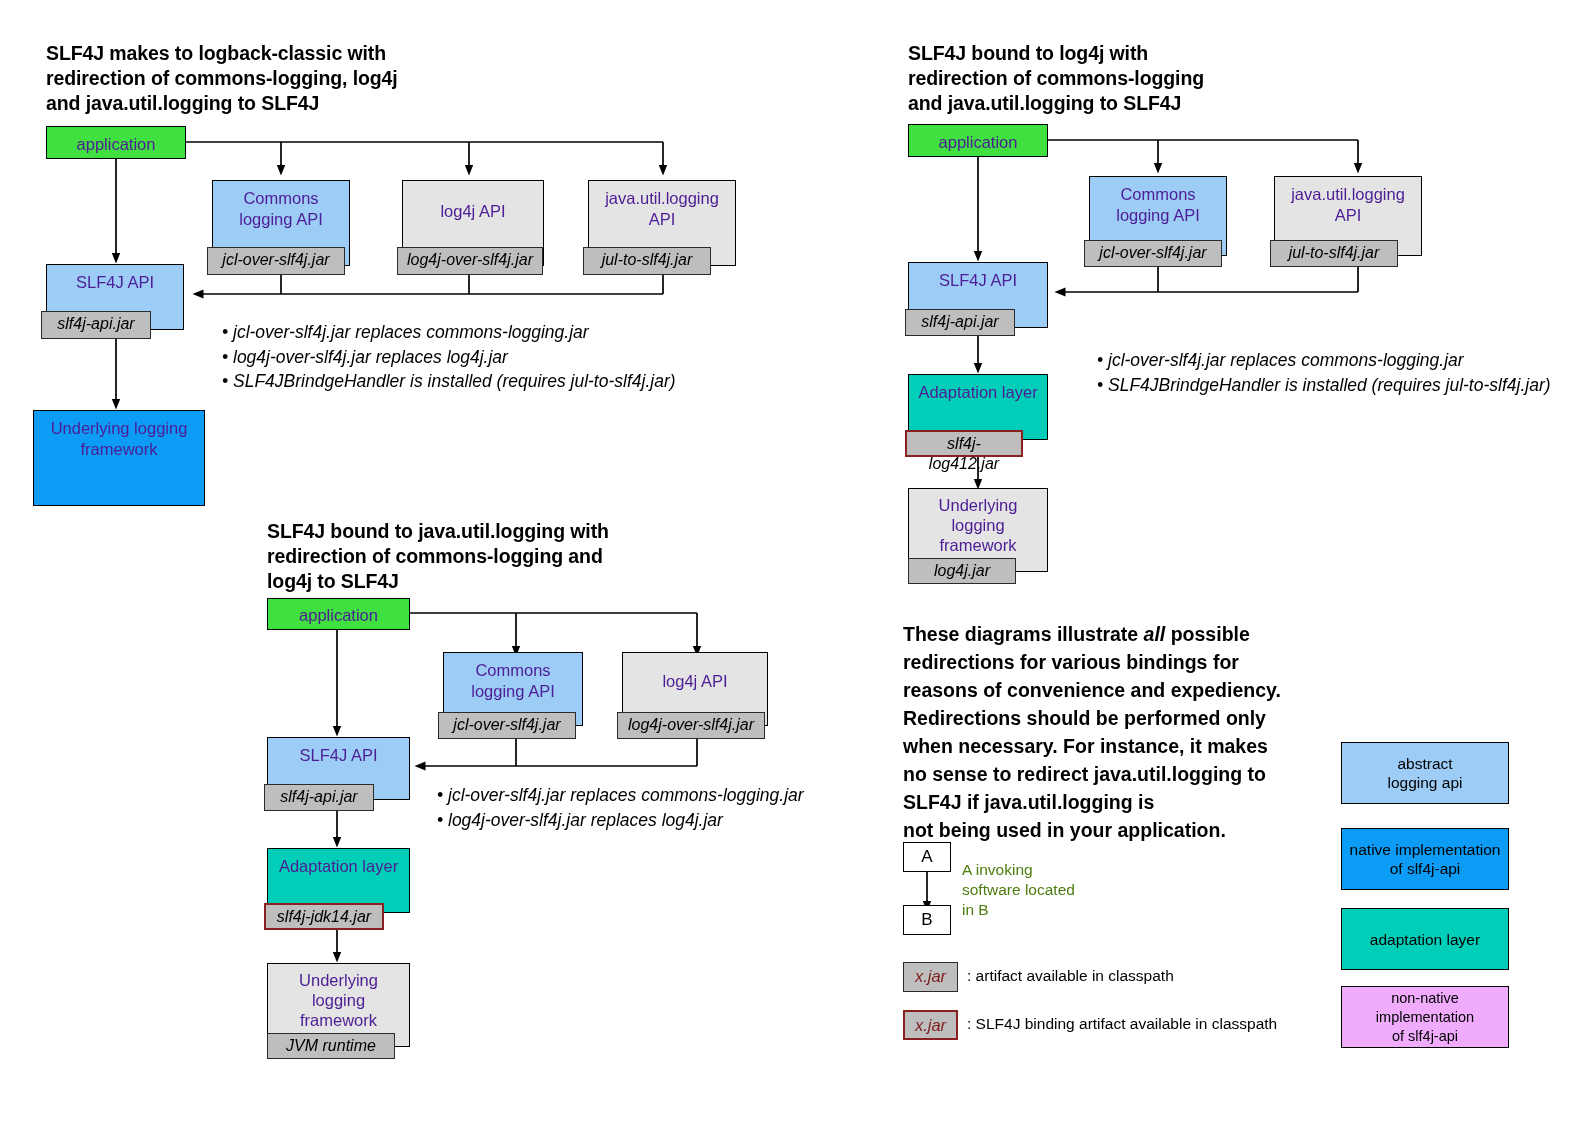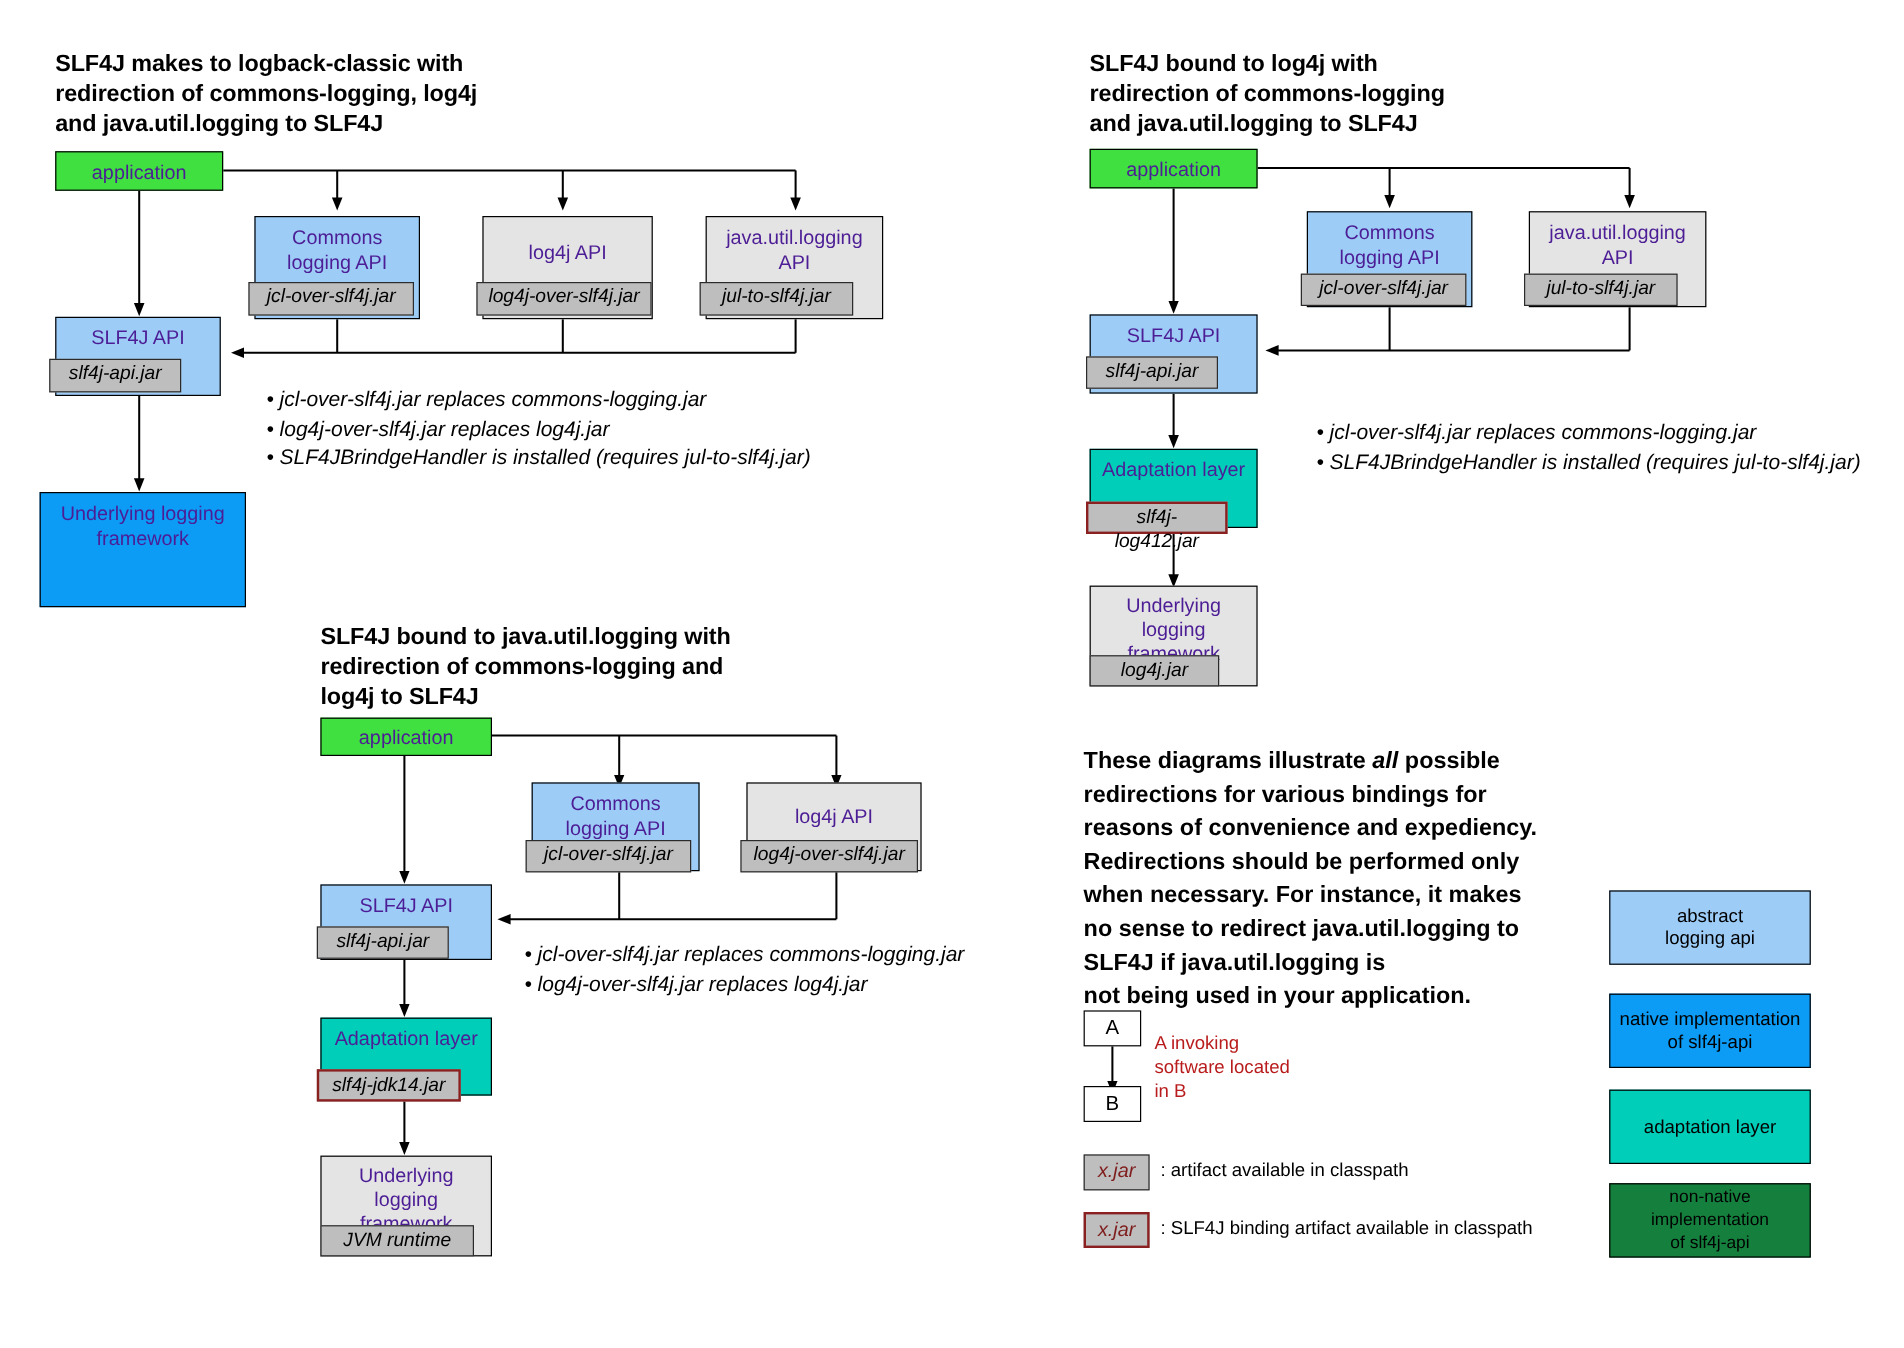--- a/index.html
+++ b/index.html
@@ -59,20 +59,21 @@
     box-sizing: border-box;
     background: #BEBEBE;
     border: 1.5px solid #2b2b2b;
     font-style: italic;
     font-size: 16px;
     color: #000;
     text-align: center;
     line-height: 20px;
     white-space: pre-line;
     padding: 2px 5px 3px 5px;
+    margin-top: 12px;
   }
   .jar.binding {
     border: 2.4px solid #8A2020;
   }
   .bullets {
     position: absolute;
     font-style: italic;
     font-size: 17.5px;
     line-height: 24.5px;
     color: #000;
@@ -95,21 +96,21 @@
     background: #fff;
     font-size: 17px;
     text-align: center;
     line-height: 28px;
     color: #000;
   }
   .legend-text {
     position: absolute;
     font-size: 15.5px;
     line-height: 20px;
-    color: #b91c1c;
+    color: #4d7c0f;
     white-space: pre-line;
   }
   .legend-jar {
     position: absolute;
     box-sizing: border-box;
     background: #BEBEBE;
     border: 1.6px solid #2b2b2b;
     font-style: italic;
     font-size: 16.5px;
     text-align: center;
@@ -345,18 +346,18 @@
     <span>abstract
 logging api</span>
   </div>
   <div class="swatch" style="left:1341px; top:828px; width:168px; height:62px; background:#0C9BF5;">
     <span>native implementation
 of slf4j-api</span>
   </div>
   <div class="swatch" style="left:1341px; top:908px; width:168px; height:62px; background:#00CEB8;">
     <span>adaptation layer</span>
   </div>
-  <div class="swatch" style="left:1341px; top:986px; width:168px; height:62px; background:#15803d; font-size:14.5px;">
+  <div class="swatch" style="left:1341px; top:986px; width:168px; height:62px; background:#f0abfc; font-size:14.5px;">
     <span>non-native implementation
 of slf4j-api</span>
   </div>
 
 </div>
 
 </body></html>

